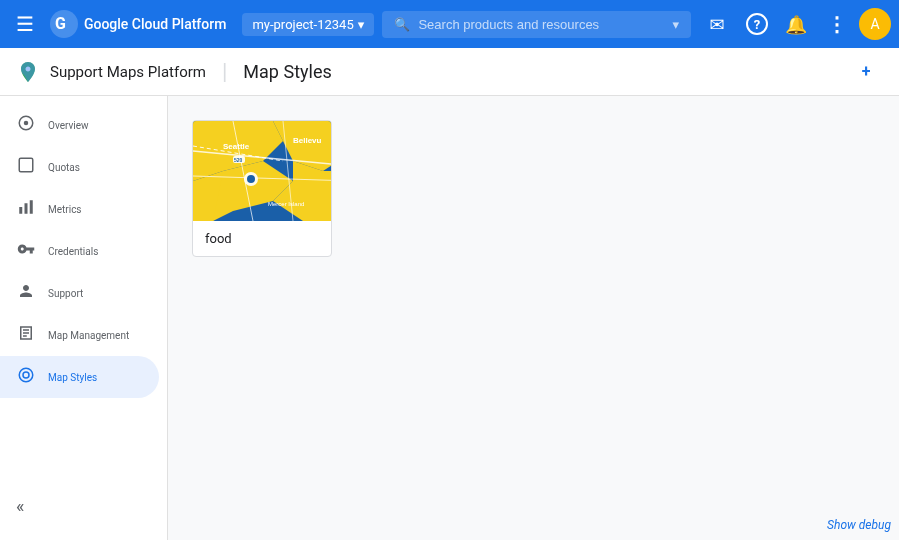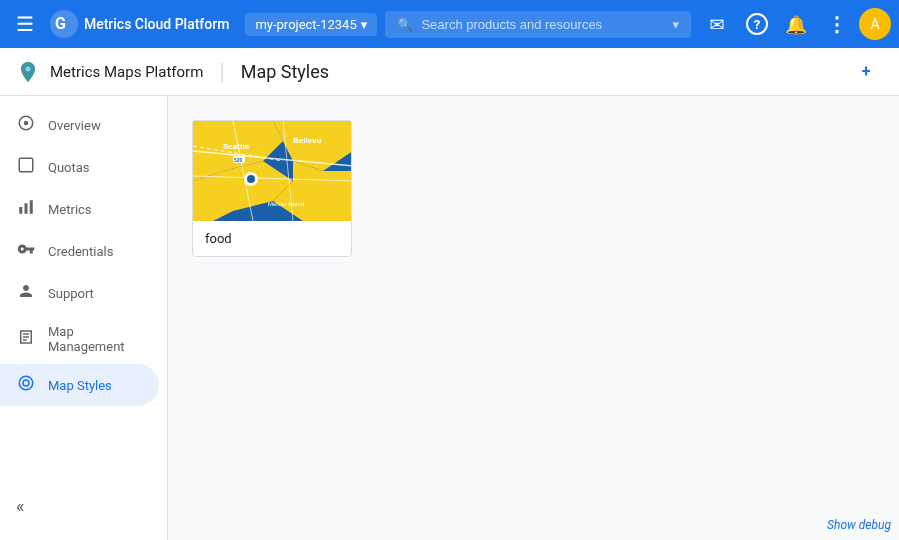--- a/index.html
+++ b/index.html
@@ -160,21 +160,21 @@
       overflow-y: auto;
       position: relative;
     }
     .sidebar-item {
       display: flex;
       align-items: center;
       gap: 12px;
       padding: 10px 16px;
       cursor: pointer;
       color: #5f6368;
-      font-size: 13px;
+      font-size: 10px;
       border-radius: 0 24px 24px 0;
       margin-right: 8px;
     }
     .sidebar-item.active {
       background: #e8f0fe;
       color: #1a73e8;
     }
     .sidebar-item .icon {
       font-size: 16px;
       width: 20px;
@@ -193,21 +193,21 @@
 
     
     .main {
       flex: 1;
       padding: 24px;
       overflow-y: auto;
     }
 
     
     .map-style-card {
-      width: 160px;
+      width: 140px;
       border: 1px solid #dadce0;
       border-radius: 4px;
       overflow: hidden;
       cursor: pointer;
       background: white;
     }
     .map-thumbnail {
       width: 160px;
       height: 100px;
       position: relative;
@@ -240,21 +240,21 @@
 <body>
 
 <div class="top-bar">
   <div class="top-bar-menu-icon">☰</div>
   <div class="top-bar-logo">
 
     <svg class="top-bar-logo-icon" viewBox="0 0 28 28">
       <circle cx="14" cy="14" r="14" fill="white" opacity="0.2"></circle>
       <text x="5" y="19" font-size="16" fill="white" font-weight="bold">G</text>
     </svg>
-    <span>Metrics Cloud Platform</span>
+    <span>Google Cloud Platform</span>
   </div>
   <div class="top-bar-project">
     <span>my-project-12345</span>
     <span>▾</span>
   </div>
   <div class="search-bar">
     <span style="color:rgba(255,255,255,0.7);">🔍</span>
     <input type="text" placeholder="Search products and resources" style="">
     <span style="color:rgba(255,255,255,0.7);">▾</span>
   </div>
@@ -277,21 +277,21 @@
   </div>
 </div>
 
 <div class="sub-header">
   <div class="sub-header-brand">
 
     <svg width="24" height="24" viewBox="0 0 24 24">
       <path d="M12 2C8.13 2 5 5.13 5 9c0 5.25 7 13 7 13s7-7.75 7-13c0-3.87-3.13-7-7-7zm0 9.5c-1.38 0-2.5-1.12-2.5-2.5s1.12-2.5 2.5-2.5 2.5 1.12 2.5 2.5-1.12 2.5-2.5 2.5z" fill="#34a853"></path>
       <path d="M12 2C8.13 2 5 5.13 5 9c0 2.5 1.3 4.8 3.3 6.4L12 22s7-7.75 7-13c0-3.87-3.13-7-7-7z" fill="#4285f4" opacity="0.5"></path>
     </svg>
-    <span>Metrics Maps Platform</span>
+    <span>Support Maps Platform</span>
   </div>
   <span class="sub-header-divider" style="color:#dadce0;font-size:22px;">|</span>
   <span class="sub-header-title">Map Styles</span>
   <div class="create-btn">
     <span style="font-size:16px;font-weight:bold;">+</span>
   </div>
 </div>
 
 <div class="layout">
 

